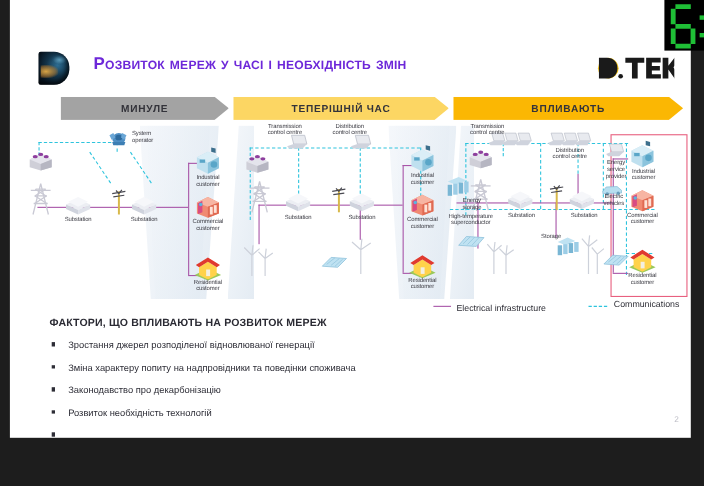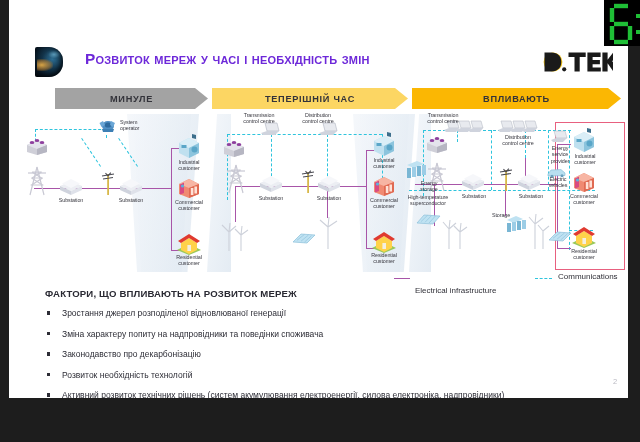--- a/index.html
+++ b/index.html
@@ -59,21 +59,21 @@
   .cline{position:absolute;}                          
   .cline.h{height:0;border-top:1.1px dashed #2ec4dd;}
   .cline.v{width:0;border-left:1.1px dashed #2ec4dd;}
 
   
   #redbox{position:absolute;border:1.1px solid #e8607f;}
 
   
   #legend{position:absolute;left:385px;top:272px;width:236px;height:14px;font-size:8px;color:#2f2f37;}
   #legend .ln1{position:absolute;left:0;top:6px;width:16px;height:0;border-top:1.4px solid #a855a8;}
-  #legend .t1{position:absolute;left:21px;top:14px;text-align:center;}
+  #legend .t1{position:absolute;left:21px;top:4px;text-align:center;}
   #legend .ln2{position:absolute;left:141px;top:6px;width:17px;height:0;border-top:1.4px dashed #2ec4dd;}
   #legend .t2{position:absolute;left:164px;top:0;}
 
   
   #factors{position:absolute;left:36px;top:288px;width:560px;}
   #factors h3{margin:0 0 9px 0;font-size:9.6px;font-weight:bold;color:#2a2a33;letter-spacing:.15px;}
   .bul{position:relative;margin:0 0 9.5px 0;padding-left:17px;font-size:8.5px;color:#2d2d36;line-height:11px;}
   .bul .sq{position:absolute;left:2px;top:3.2px;width:3.4px;height:3.4px;background:#2d2d36;}
 
   #pageno{position:absolute;left:604px;top:377px;font-size:7.5px;color:#b9b9c2;}
@@ -615,21 +615,20 @@
       <div class="bul">
         <span class="sq"></span>
         <span>Законодавство про декарбонізацію</span>
       </div>
       <div class="bul">
         <span class="sq"></span>
         <span>Розвиток необхідність технологій</span>
       </div>
       <div class="bul">
         <span class="sq"></span>
-        <span>Активний розвиток технічних рішень (систем акумулювання електроенергії, силова електроніка, надпровідники)</span>
       </div>
     </div>
 
     <div id="pageno">2</div>
   </div>
 
   <div id="clock">
     <svg width="36" height="46" viewBox="0 0 36 46">
       <g stroke="#1fbf36" stroke-width="4.4" stroke-linecap="butt" fill="none">
         <path d="M10 6 L24 6"></path>

